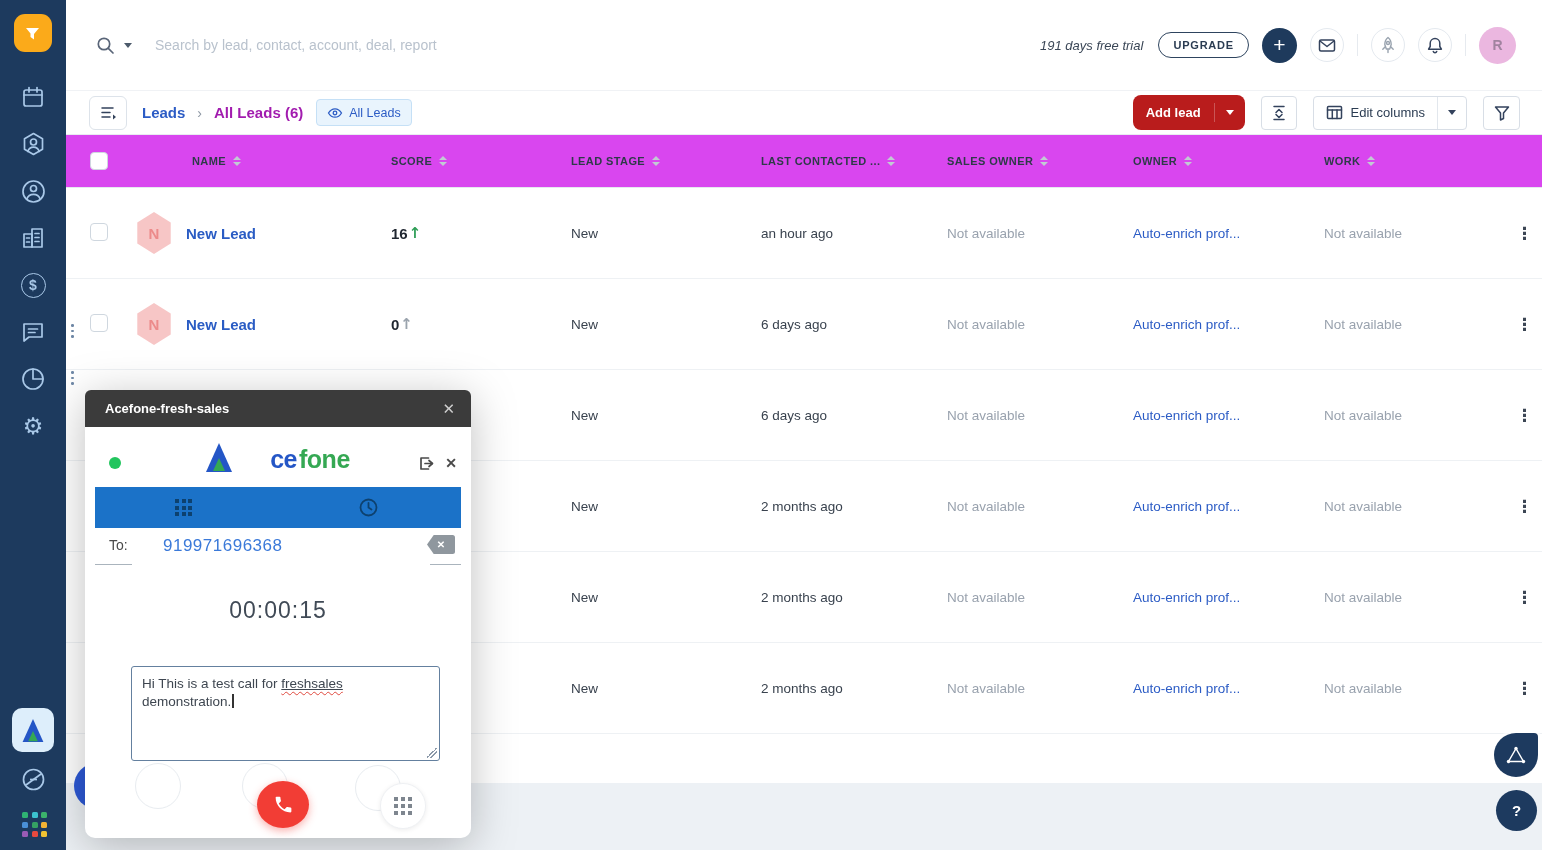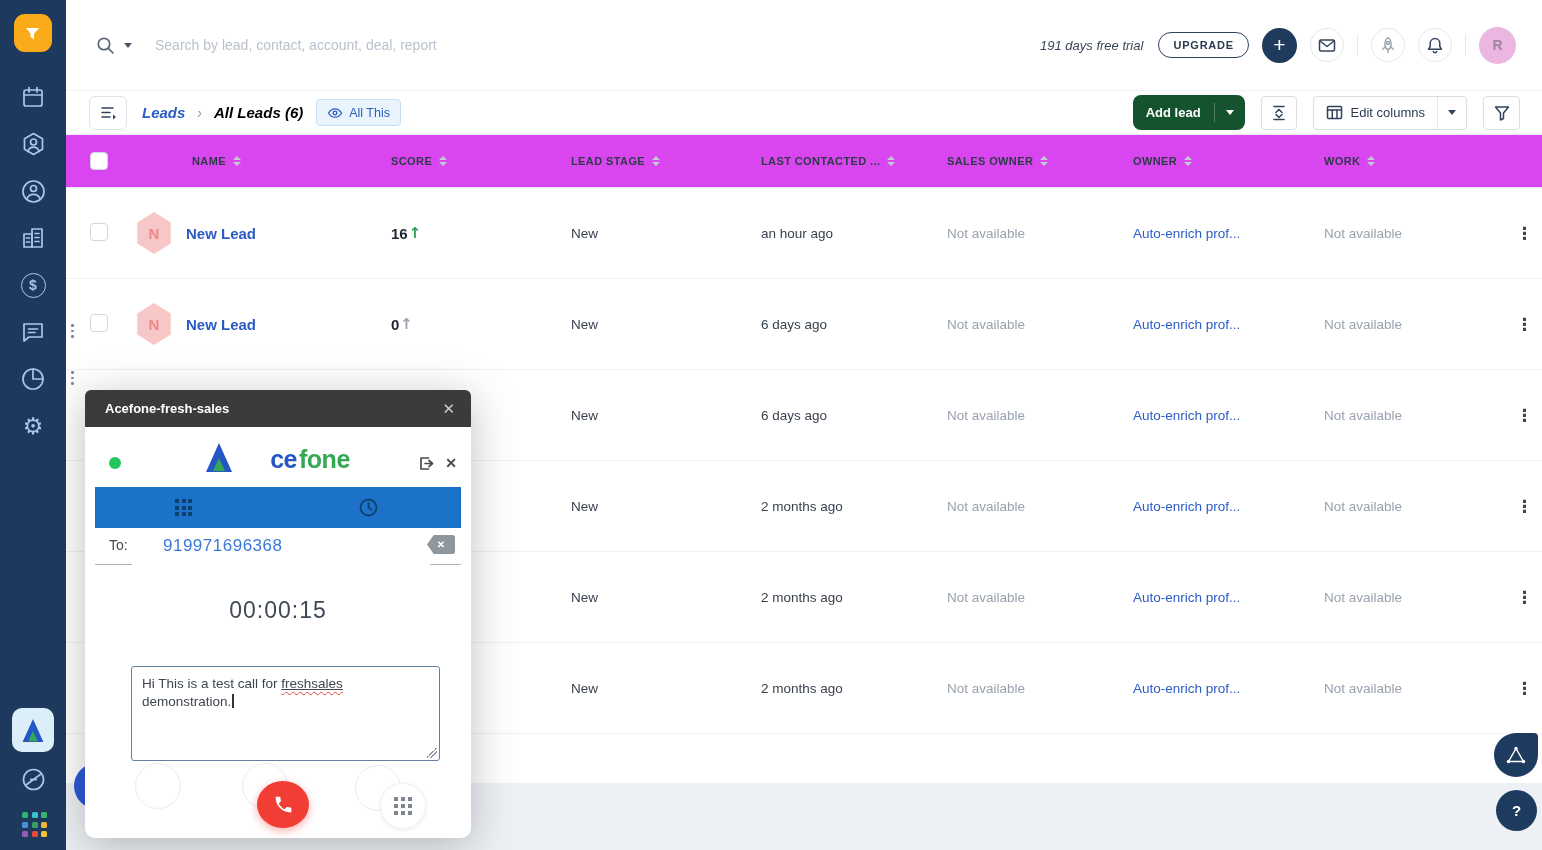--- a/index.html
+++ b/index.html
@@ -42,27 +42,27 @@
   .trial-text { font-style:italic; font-size:13px; color:#3b4757; margin-right:2px; }
   .upgrade-btn { border:1.7px solid #2e445e; border-radius:16px; padding:6px 14px; font-size:11px; font-weight:700; letter-spacing:0.8px; color:#2b3c52; background:#fff; cursor:pointer; }
   .circ-btn { width:34px; height:34px; border-radius:50%; background:#fff; border:1px solid #e4e9ef; display:flex; align-items:center; justify-content:center; cursor:pointer; }
   .plus-fab { width:35px; height:35px; border-radius:50%; background:#1e3a5c; color:#fff; font-size:21px; font-weight:400; display:flex; align-items:center; justify-content:center; cursor:pointer; }
   .top-sep { width:1px; height:22px; background:#e6eaef; }
   .avatar-r { width:37px; height:37px; border-radius:50%; background:#ebb7e0; color:#a183a0; font-size:14px; font-weight:700; display:flex; align-items:center; justify-content:center; cursor:pointer; }
 
   
   .toolbar-row { position:relative; height:44px; display:flex; align-items:center; padding:0 22px 0 23px; border-bottom:1px solid #e8ecf1; }
   .view-btn { width:38px; height:34px; border:1px solid #dde3ea; border-radius:6px; background:#fff; display:flex; align-items:center; justify-content:center; cursor:pointer; }
-  .crumbs { display:flex; align-items:center; gap:12px; margin-left:15px;font-style:italic; }
+  .crumbs { display:flex; align-items:center; gap:12px; margin-left:15px; }
   .crumb-link { color:#2c5cc5; font-size:15px; font-weight:700; cursor:pointer; }
   .crumb-sep { color:#8d97a3; font-size:14px; }
-  .crumb-current { color:#000000; font-size:15px; font-weight:700; }
+  .crumb-current { color:#a21caf; font-size:15px; font-weight:700; }
   .view-chip { margin-left:13px; display:flex; align-items:center; gap:6px; background:#e9f4fd; border:1px solid #c5e0f6; border-radius:4px; height:27px; padding:0 10px; color:#2c5cc5; font-size:12.5px; cursor:pointer; }
   .tool-right { margin-left:auto; display:flex; align-items:center; gap:16px; }
-  .addlead-btn { display:flex; align-items:center; height:35px; background:#14532d; border-radius:8px; color:#fff; cursor:pointer; }
+  .addlead-btn { display:flex; align-items:center; height:35px; background:#b91c1c; border-radius:8px; color:#fff; cursor:pointer; }
   .addlead-btn .lbl { padding:0 13px; font-size:13px; font-weight:700; }
   .addlead-btn .split { width:1px; height:19px; background:rgba(255,255,255,0.25); }
   .addlead-btn .dd { padding:0 11px; display:flex; align-items:center; }
   .addlead-btn .caret-down { border-top-color:#fff; }
   .sq-btn { height:34px; border:1px solid #d8dee6; border-radius:4px; background:#fff; display:flex; align-items:center; justify-content:center; cursor:pointer; }
   .density-btn { width:36px; }
   .editcols { display:flex; align-items:stretch; border:1px solid #d8dee6; border-radius:4px; background:#fff; height:34px; cursor:pointer; }
   .editcols .main-part { display:flex; align-items:center; gap:8px; padding:0 12px; font-size:13px; color:#2b3c52; }
   .editcols .dd-part { display:flex; align-items:center; padding:0 10px; border-left:1px solid #e2e7ed; }
   .filter-btn { width:37px; }
@@ -293,21 +293,21 @@
       <div class="crumbs">
         <a class="crumb-link">Leads</a>
         <span class="crumb-sep">›</span>
         <span class="crumb-current">All Leads (6)</span>
       </div>
       <div class="view-chip">
         <svg width="16" height="12" viewBox="0 0 16 12" style="stroke:#2c5cc5;fill:none;stroke-width:1.3;">
             <path d="M1.5 6S4 1.8 8 1.8 14.5 6 14.5 6 12 10.2 8 10.2 1.5 6 1.5 6z"></path>
             <circle cx="8" cy="6" r="1.8"></circle>
           </svg>
-        <span>All This</span>
+        <span>All Leads</span>
       </div>
       <div class="tool-right">
         <div class="addlead-btn">
           <span class="lbl">Add lead</span>
           <span class="split"></span>
           <span class="dd">
               <span class="caret-down"></span>
             </span>
         </div>
         <div class="sq-btn density-btn">

